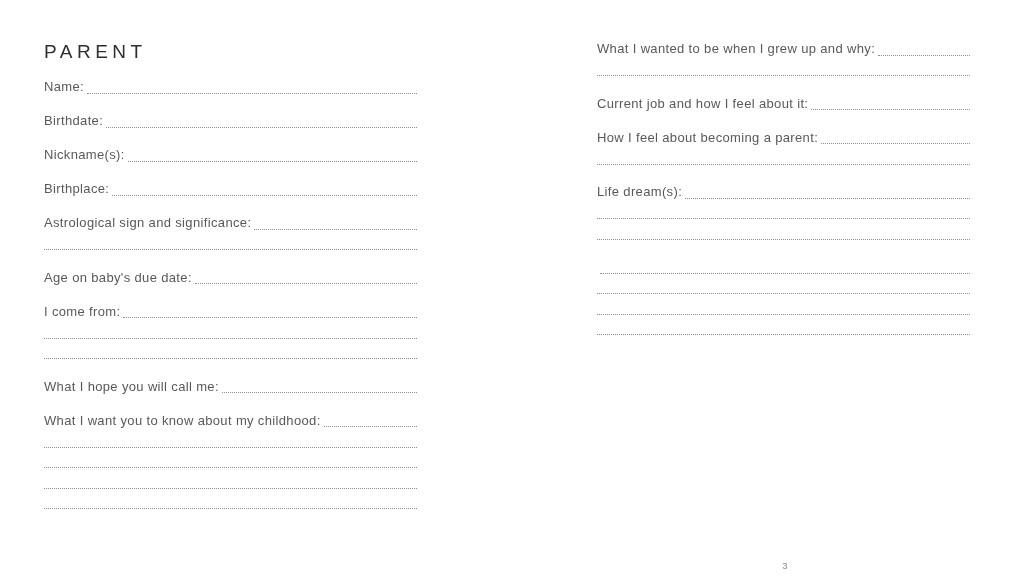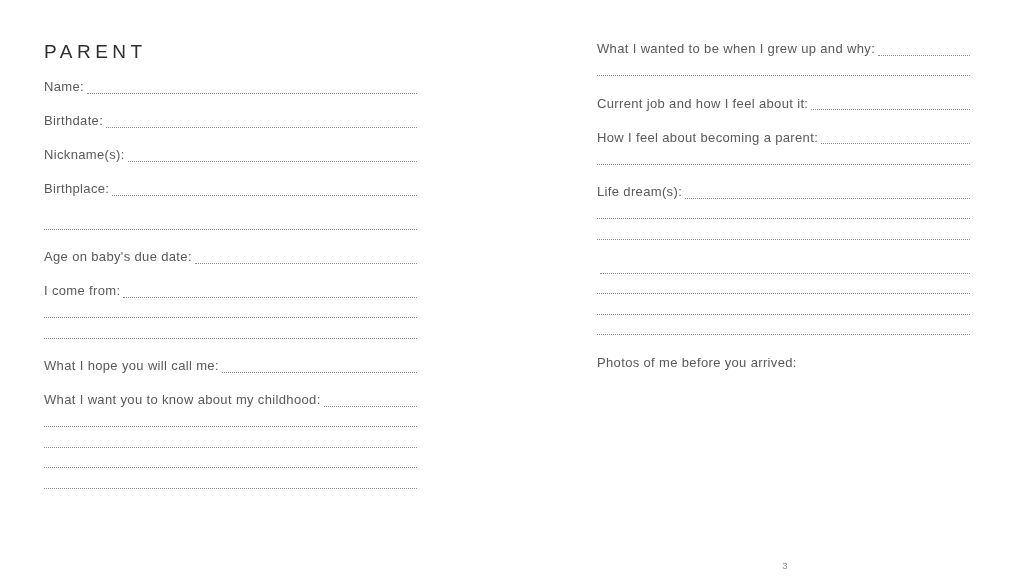--- a/index.html
+++ b/index.html
@@ -87,20 +87,24 @@
     </div>
 
     <div class="field">
       <div class="line">
         <span class="label">Birthplace:</span>
         <span class="dots"></span>
       </div>
     </div>
 
     <div class="field">
+      <div class="line">
+        <span class="label">Astrological sign and significance:</span>
+        <span class="dots"></span>
+      </div>
       <div class="line extra">
           <span class="dots"></span>
         </div>
     </div>
 
     <div class="field">
       <div class="line">
         <span class="label">Age on baby's due date:</span>
         <span class="dots"></span>
       </div>
@@ -196,21 +200,16 @@
           <span class="dots"></span>
         </div>
       <div class="line extra">
           <span class="dots"></span>
         </div>
       <div class="line extra">
           <span class="dots"></span>
         </div>
     </div>
 
-    <div class="field">
-      <div class="line">
-        <span class="label">Photos of me before you arrived:</span>
-      </div>
-    </div>
   </div>
 
   <div class="page-number">3</div>
 </div>
 
 </body></html>

